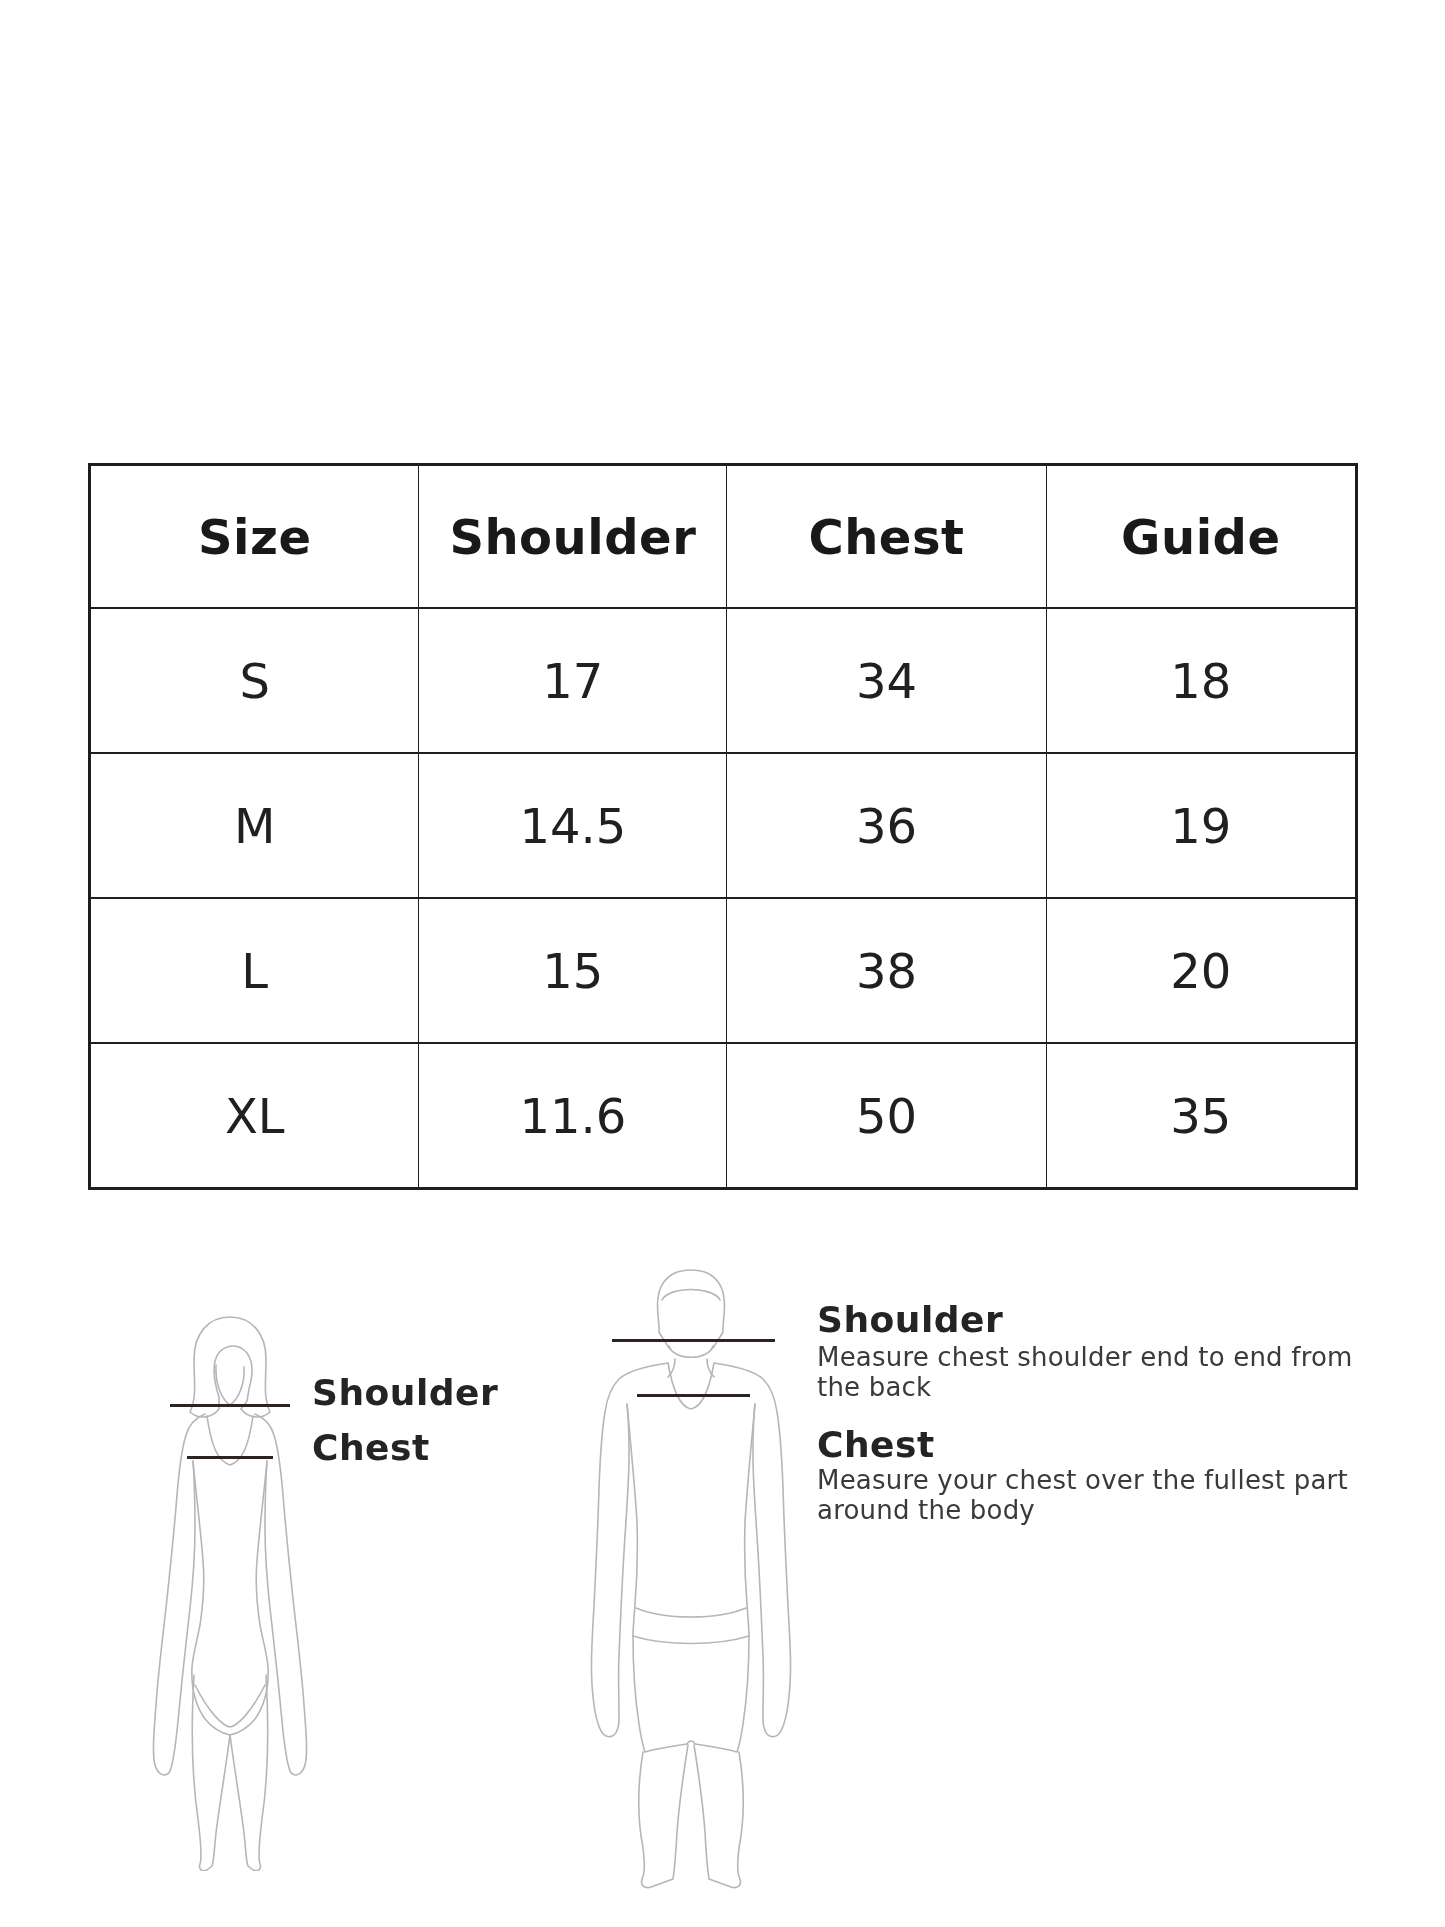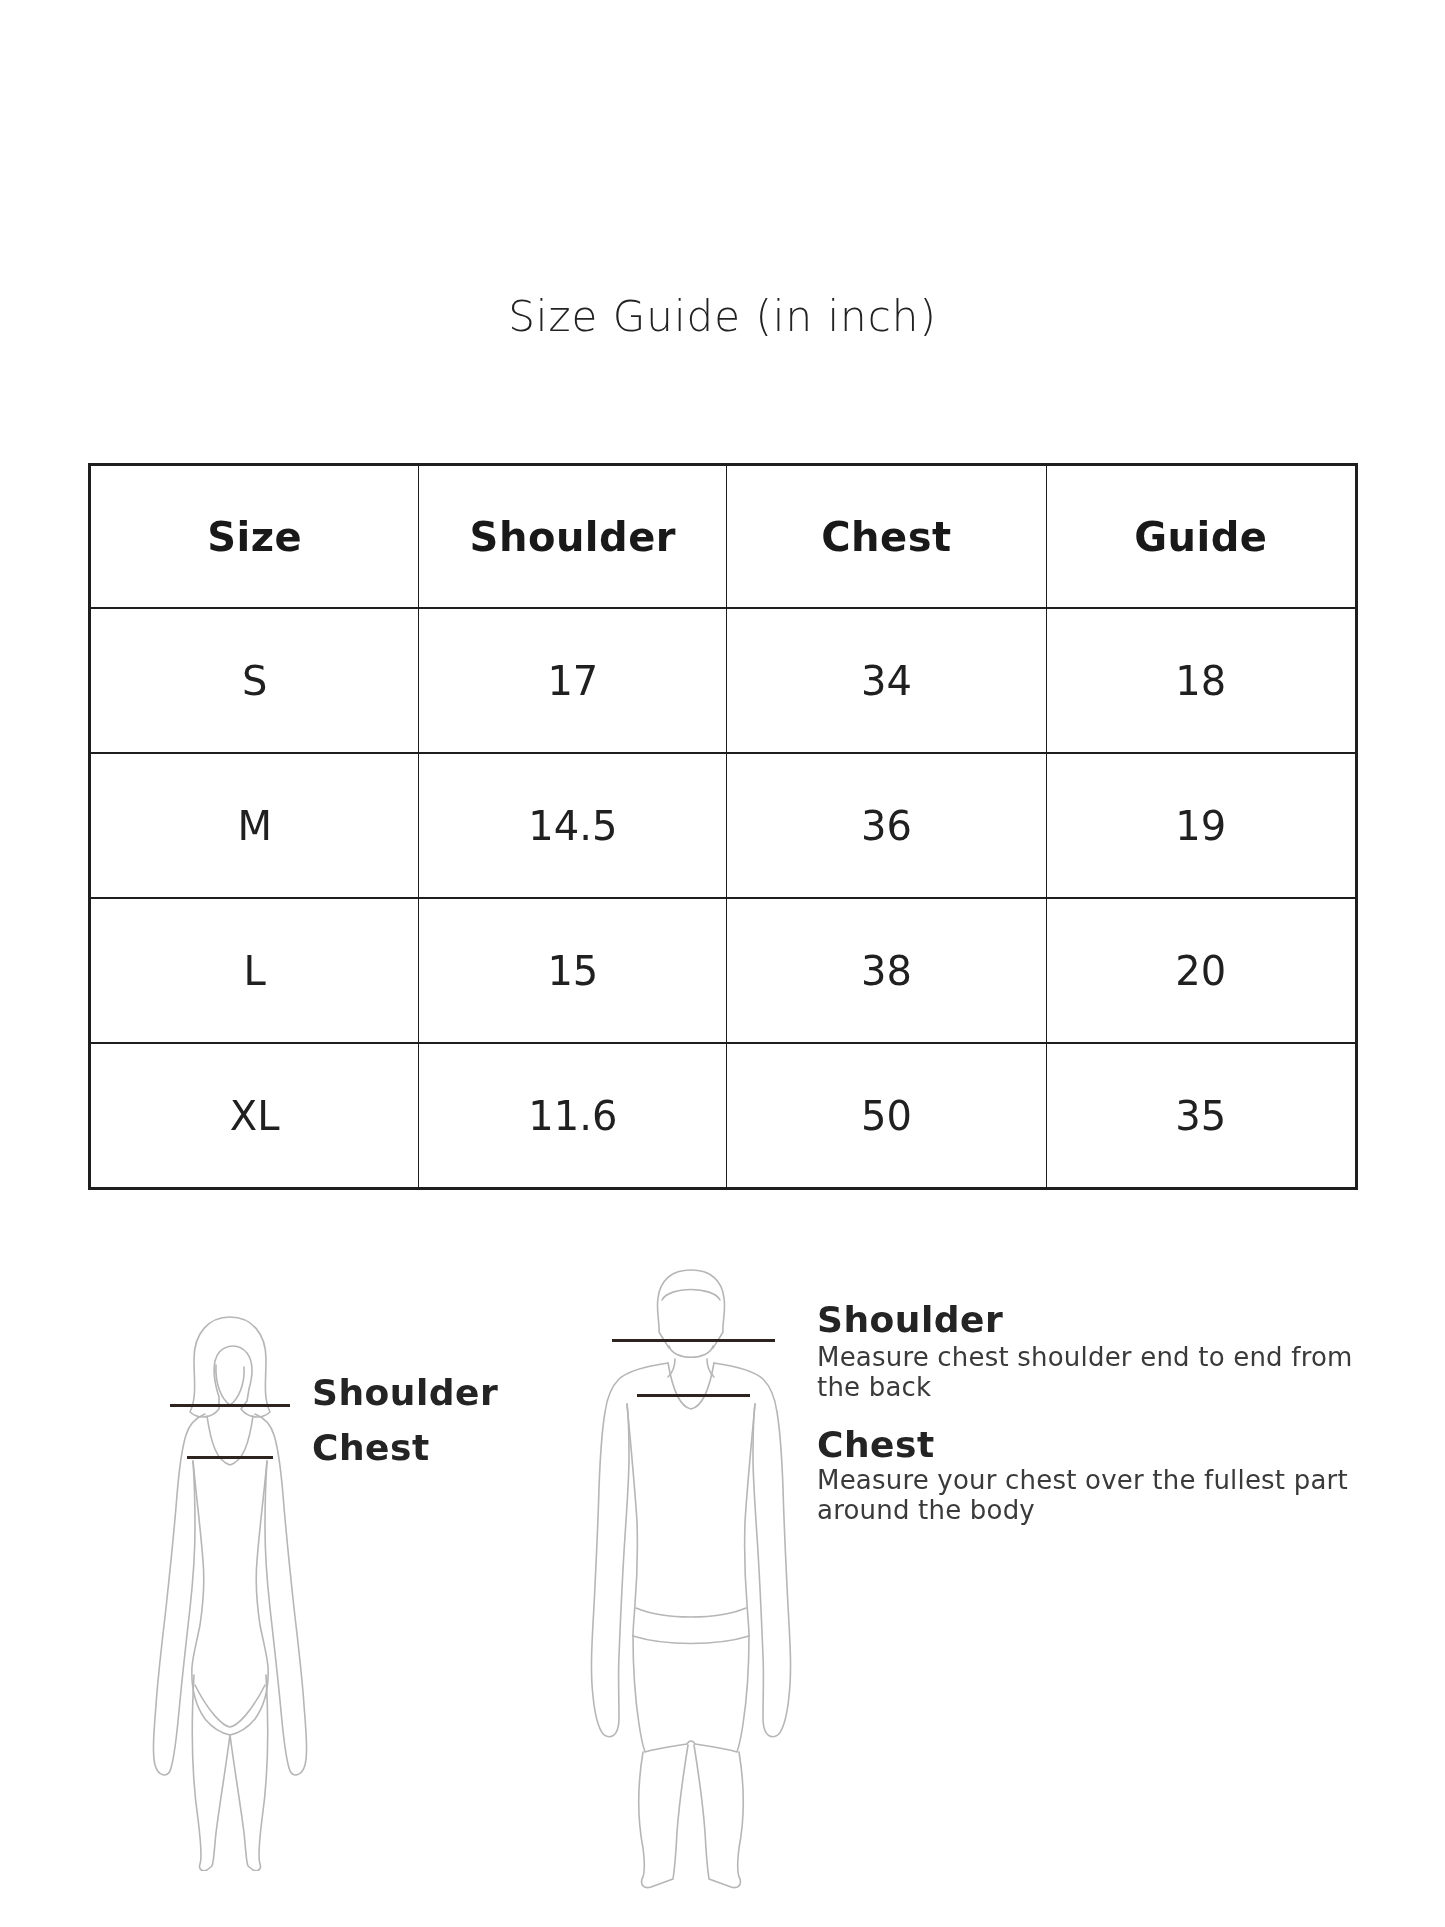--- a/index.html
+++ b/index.html
@@ -21,21 +21,21 @@
   .subtitle{
     position:absolute;left:0;top:292px;width:100%;
     text-align:center;
     font-size:42px;font-weight:300;letter-spacing:1px;
     color:#222222;
   }
   
   .size-table{
     position:absolute;left:88px;top:463px;width:1270px;
     border-collapse:collapse;table-layout:fixed;
-    font-size:40px;color:#202020;
+    font-size:48px;color:#202020;
   }
   .size-table th,.size-table td{
     border:2px solid var(--border,#1e1e1e);
     border-left-width:1.5px;border-right-width:1.5px;
     border-top-width:2.4px;border-bottom-width:2.4px;
     text-align:center;vertical-align:middle;
     padding:0;
     font-weight:400;
     height:143px;
   }
@@ -58,21 +58,20 @@
   .guide-desc{
     position:absolute;font-size:26px;font-weight:400;color:#3a3a3a;
     line-height:1.16;white-space:pre-line;letter-spacing:0.2px;
   }
 </style>
 </head>
 <body>
 
 <div class="page" style="--ink: #1c1c1c; --border: #1e1e1e; --line-color: #2d2420; --figure: #b6b6b6;">
 
-  <div class="subtitle">Size Guide (in inch)</div>
 
   <table class="size-table">
     <colgroup>
       <col style="width:26%">
         <col style="width:24.3%">
         <col style="width:25.2%">
         <col style="width:24.5%">
     </colgroup>
     <thead>
       <tr>

